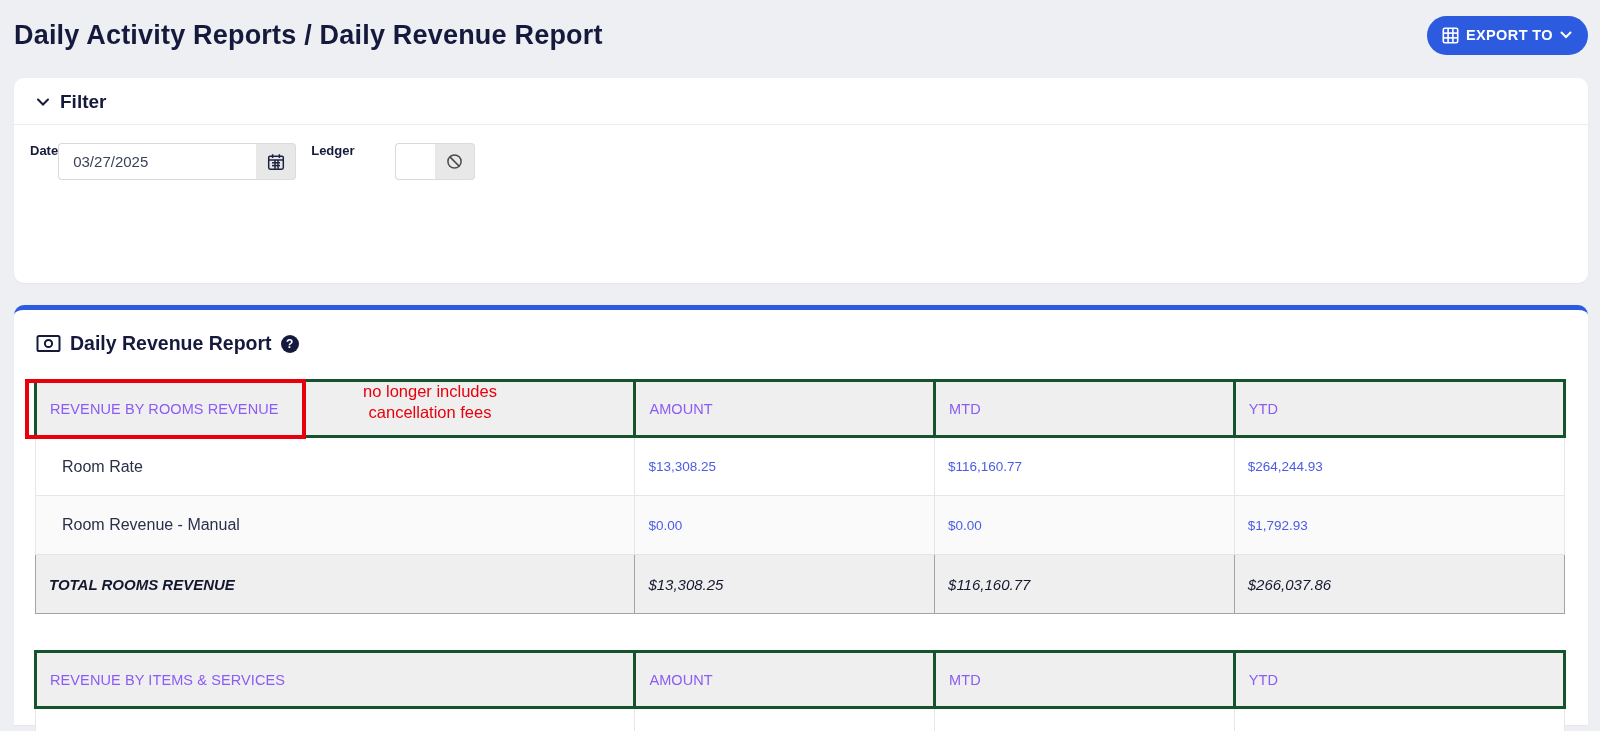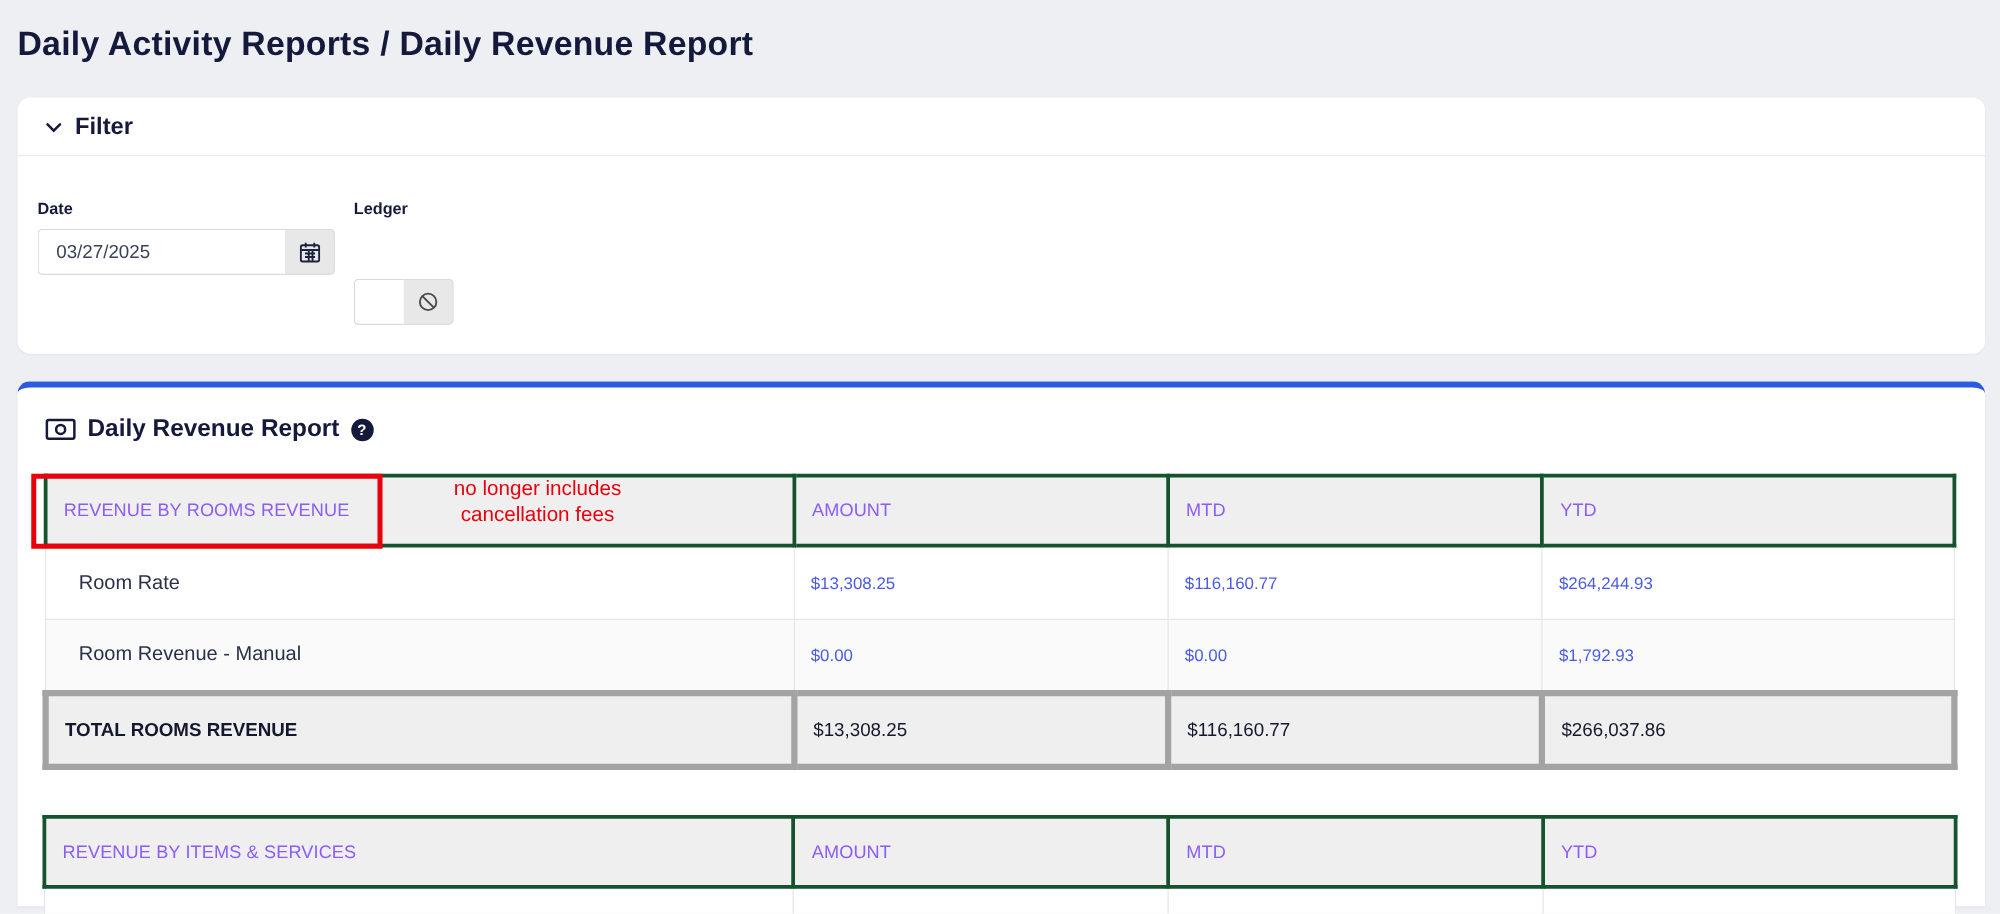--- a/index.html
+++ b/index.html
@@ -24,21 +24,21 @@
        color:#fff;font-family:"Liberation Sans",sans-serif;font-weight:700;letter-spacing:.4px;}
   .export-btn{background:var(--accent);height:39px;border-radius:20px;padding:0 16px 0 15px;font-size:14.5px;}
   .export-btn svg{display:block;}
   
   .panel{background:#fff;border-radius:10px;box-shadow:0 1px 2px rgba(20,26,61,.04);}
   .filter-panel{margin:8px 12px 0 14px;height:205px;}
   .filter-head{height:47px;padding:2px 20px 0 22px;border-bottom:1px solid #ececec;
                display:flex;align-items:center;gap:10px;cursor:pointer;}
   .filter-title{font-size:19px;font-weight:800;color:var(--navy);}
   .filter-body{padding:18px 22px 0 16px;display:flex;align-items:flex-start;}
-  .field{display:flex;flex-direction:column;margin-top:16px;}
+  .field{display:flex;flex-direction:row;}
   .field-label{font-size:13px;font-weight:700;color:var(--navy);margin-bottom:9px;}
   .input-group{display:flex;height:37px;}
   .input-group input{
     border:1px solid #d9d9d9;border-right:none;border-radius:4px 0 0 4px;
     padding:0 10px 0 14px;font-size:15px;color:#3a4356;outline:none;
     font-family:"Liberation Sans",sans-serif;background:#fff;
   }
   .date-input{width:198px;}
   .ledger-input{width:40px;padding-left:8px !important;}
   .addon{width:40px;background:#e8e8e8;border:1px solid #dcdcdc;border-left:none;
@@ -59,36 +59,53 @@
   th,td{text-align:left;vertical-align:middle;padding:0 0 0 13px;font-weight:400;}
   thead th{
     background:#efefef;height:56px;border:3px solid #14532d;
     font-size:14.5px;color:#8b5cf6;letter-spacing:.1px;
   }
   tbody td{height:59px;border:1px solid #e6e6e6;font-size:16px;color:#2a2f4a;}
   tr.row-a td{background:#fff;}
   tr.row-b td{background:#fafafa;}
   td.rowlabel{padding-left:26px;}
   td.money{color:var(--link);font-size:13.5px;cursor:pointer;}
-  tr.total-row td{background:#efefef;border:5px solid #a3a3a3;}
+  tr.total-row td{background:#efefef;border:1px solid #a3a3a3;font-style:italic;}
   tr.total-row td.rowlabel{padding-left:13px;font-weight:700;font-size:15px;color:#14182f;}
   tr.total-row td.money{color:#16182e;font-size:15px;cursor:default;}
   tr.stub-row td{height:40px;background:#fff;border:1px solid #e6e6e6;border-top:none;border-bottom:none;}
   
   .annot-box{position:absolute;left:25px;top:379px;width:281px;height:60px;
              border:4px solid var(--red);z-index:5;pointer-events:none;}
   .annot-text{position:absolute;left:341px;top:381px;width:178px;z-index:5;text-align:center;
               color:var(--red);font-size:16.5px;line-height:21px;pointer-events:none;}
   .icon-svg{display:block;}
 </style>
 </head>
 <body>
 
 <div class="topbar">
   <div class="page-title">Daily Activity Reports / Daily Revenue Report</div>
+  <button class="btn export-btn">
+    <span>
+      <svg class="icon-svg" width="17" height="17" viewBox="0 0 17 17" fill="none" stroke="#fff" stroke-width="1.6">
+        <rect x="1.3" y="1.3" width="14.4" height="14.4" rx="1.5"></rect>
+        <line x1="1.3" y1="6.1" x2="15.7" y2="6.1"></line>
+        <line x1="1.3" y1="10.9" x2="15.7" y2="10.9"></line>
+        <line x1="6.1" y1="1.3" x2="6.1" y2="15.7"></line>
+        <line x1="10.9" y1="1.3" x2="10.9" y2="15.7"></line>
+      </svg>
+    </span>
+    <span>EXPORT TO</span>
+    <span>
+      <svg class="icon-svg" width="12" height="8" viewBox="0 0 12 8" fill="none" stroke="#fff" stroke-width="2" stroke-linecap="round">
+        <polyline points="1.5,1.5 6,6 10.5,1.5"></polyline>
+      </svg>
+    </span>
+  </button>
 </div>
 
 <div class="panel filter-panel">
   <div class="filter-head">
     <span>
       <svg class="icon-svg" width="14" height="10" viewBox="0 0 14 10" fill="none" stroke="#151a3d" stroke-width="2" stroke-linecap="round">
         <polyline points="2,2.5 7,7.5 12,2.5"></polyline>
       </svg>
     </span>
     <span class="filter-title">Filter</span>

